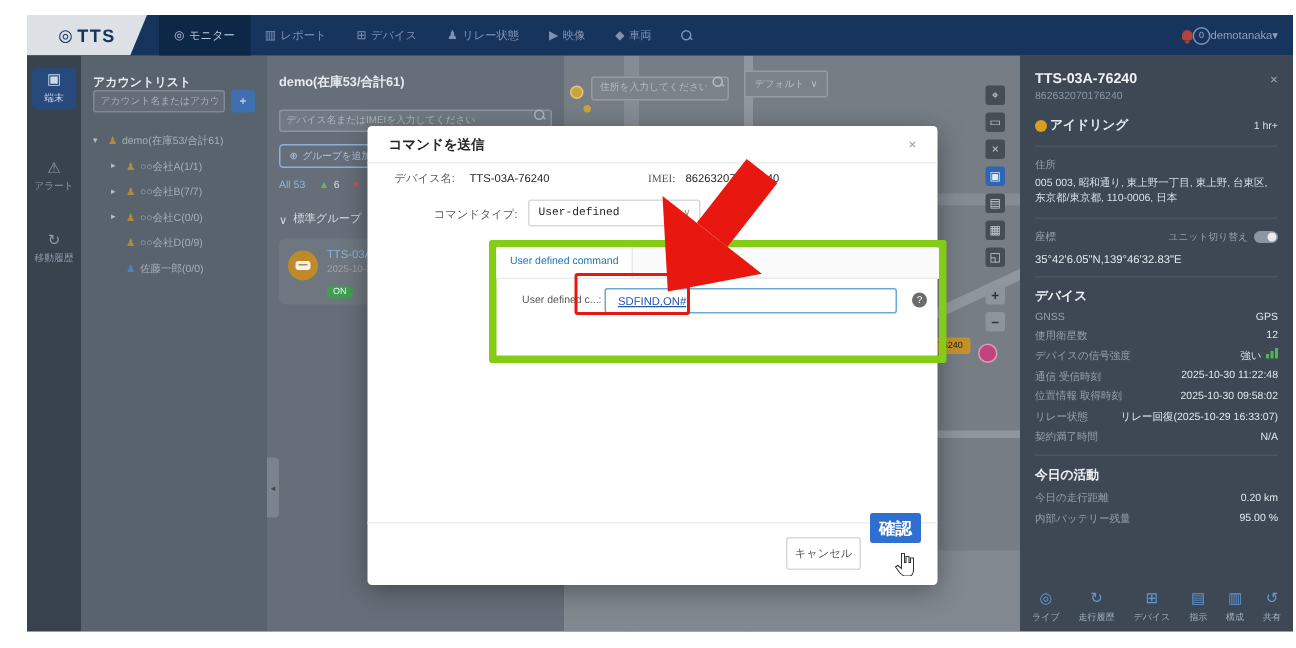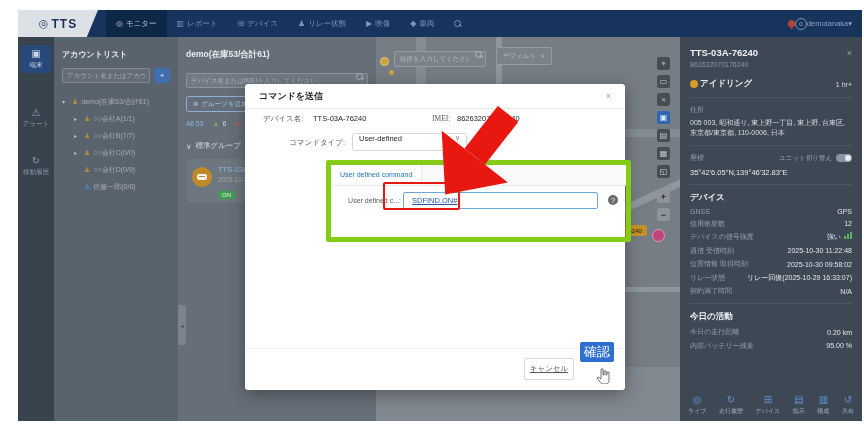--- a/index.html
+++ b/index.html
@@ -28,21 +28,21 @@
   .rail{position:absolute;left:0;top:27px;width:36px;height:384px;background:#39434e;z-index:4;}
   .rail-item{display:flex;flex-direction:column;align-items:center;gap:2px;color:#8b99a9;}
   .rail-item .ri{font-size:10px;}
   .rail-item .rl{font-size:6.5px;}
   .rail-item.active{width:30px;margin:8px auto 0;padding:3px 0;background:#27497b;border-radius:4px;color:#cdd9ea;}
   .rail-item.plain1{margin-top:34px;}
   .rail-item.plain2{margin-top:26px;}
 
   
   .accounts{position:absolute;left:36px;top:27px;width:124px;height:384px;background:#59636d;padding:12px 8px;box-sizing:border-box;z-index:4;}
-  .acc-title{font-size:8px;font-weight:bold;color:#e7ebf0;margin-bottom:8px;}
+  .acc-title{font-size:8px;font-weight:bold;color:#e7ebf0;margin-bottom:0;}
   .acc-search{display:flex;gap:4px;align-items:center;}
   .acc-search input{flex:1;min-width:0;height:15px;background:#646d77;border:1px solid #7f8893;border-radius:2px;
       font-size:6.5px;color:#b7bec6;padding:0 4px;box-sizing:border-box;font-family:inherit;}
   .acc-search input::placeholder{color:#aab2bb;}
   .acc-add{width:16px;height:15px;background:#3f6fae;border-radius:2px;color:#dce8f6;font-size:8px;
       display:flex;align-items:center;justify-content:center;}
   .tree{margin-top:10px;}
   .tree-item{display:flex;align-items:center;gap:3px;font-size:7px;color:#a6aeb7;height:17px;}
   .tree-item .caret{width:7px;font-size:6px;color:#b6bdc5;}
   .tree-item .person{font-size:7px;}
@@ -127,35 +127,35 @@
 
   
   .modal{position:absolute;left:227px;top:74px;width:380px;height:306px;background:#fff;border-radius:3px;
       box-shadow:0 4px 18px rgba(0,0,0,.35);z-index:50;}
   .m-titlebar{height:24px;display:flex;align-items:center;padding:0 14px;border-bottom:1px solid #ececec;}
   .m-title{font-size:9px;font-weight:bold;color:#262626;}
   .m-close{margin-left:auto;color:#9a9a9a;font-size:9px;}
   .m-label{position:absolute;font-size:7.5px;color:#595959;}
   .m-value{position:absolute;font-size:7.5px;color:#262626;}
   .m-select{position:absolute;left:107px;top:49px;width:115px;height:18px;border:1px solid #d9d9d9;border-radius:2px;
-      display:flex;font-size:7.5px;color:#262626;padding:0 6px;box-sizing:border-box;}
+      display:flex;align-items:center;font-size:7.5px;color:#262626;padding:0 6px;box-sizing:border-box;font-family:Liberation Mono, monospace;}
   .m-select .sv{flex:1;} .m-select .caret{color:#8c8c8c;font-size:7px;}
   .tabbox{position:absolute;left:81px;top:76px;width:295px;height:72px;border:5px solid #84cc16;border-radius:2px;}
   .tabstrip{height:20px;background:#fafafa;border-bottom:1px solid #e9e9e9;display:flex;}
   .tab-active{background:#fff;border-right:1px solid #e9e9e9;padding:0 9px;line-height:20px;font-size:7px;color:#2075b8;}
   .f-label{position:absolute;left:8px;top:32px;width:62px;text-align:right;font-size:7px;color:#595959;}
   .f-input{position:absolute;left:72px;top:27px;width:195px;height:17px;border:1px solid #6aa8d8;border-radius:2px;
       font-size:7.5px;color:#2456a8;text-decoration:underline;padding:0 8px;box-sizing:border-box;font-family:inherit;}
   .info-ic{position:absolute;left:277px;top:30px;width:10px;height:10px;border-radius:50%;background:#6b6b6b;color:#fff;
       font-size:6.5px;display:flex;align-items:center;justify-content:center;}
   .m-footline{position:absolute;left:0;right:0;top:264px;border-top:1px solid #f0f0f0;}
   .btn-cancel{position:absolute;left:279px;top:274px;width:48px;height:20px;background:#fff;border:1px solid #d9d9d9;
-      border-radius:2px;font-size:7.5px;color:#595959;display:flex;align-items:center;justify-content:center;text-decoration:underline;}
+      border-radius:2px;font-size:7.5px;color:#595959;display:flex;align-items:center;justify-content:center;}
   .btn-ok{position:absolute;left:335px;top:258px;width:34px;height:20px;background:#2e6fd0;border-radius:2px;
-      font-size:13px;color:#fff;display:flex;align-items:center;justify-content:center;}
+      font-size:11px;color:#fff;display:flex;align-items:center;justify-content:center;font-weight:bold;}
 
   
   .redbox{position:absolute;left:365px;top:172px;width:73px;height:24px;border:2.5px solid #e8170f;border-radius:2px;z-index:60;}
   .arrow{position:absolute;left:415px;top:93px;width:86px;height:104px;transform:rotate(38deg);z-index:60;}
   .arrow .shaft{position:absolute;left:30px;top:0;width:26px;height:54px;background:#e8170f;}
   .arrow .head{position:absolute;left:1px;top:54px;width:0;height:0;
       border-left:42px solid transparent;border-right:42px solid transparent;border-top:48px solid #e8170f;}
   .cursor{position:absolute;left:578px;top:358px;z-index:70;}
 </style>
 </head>

